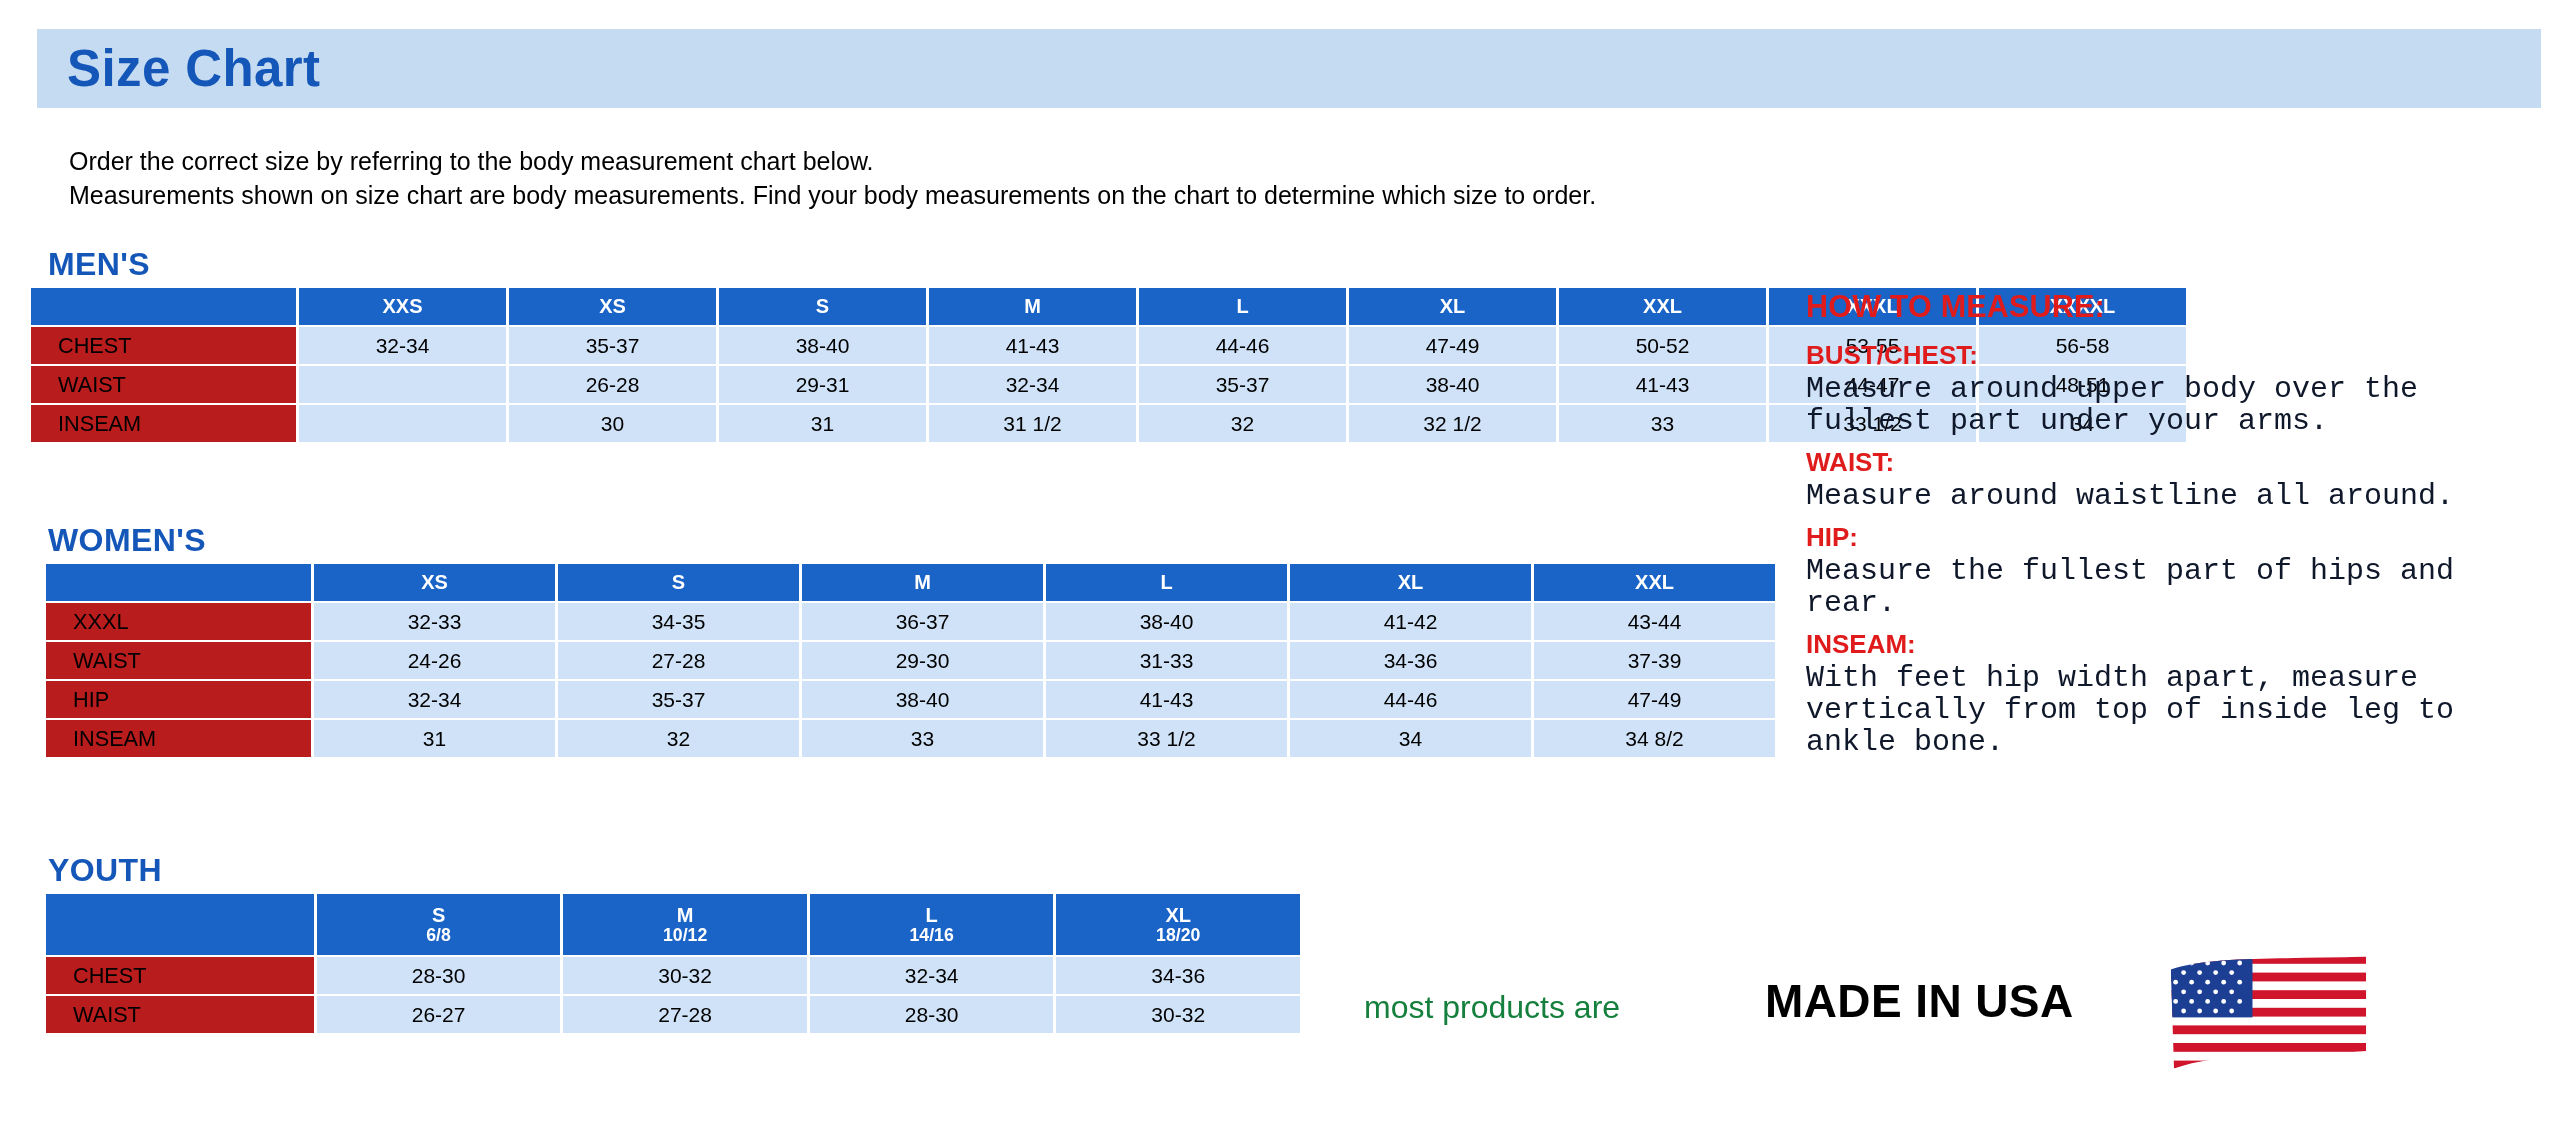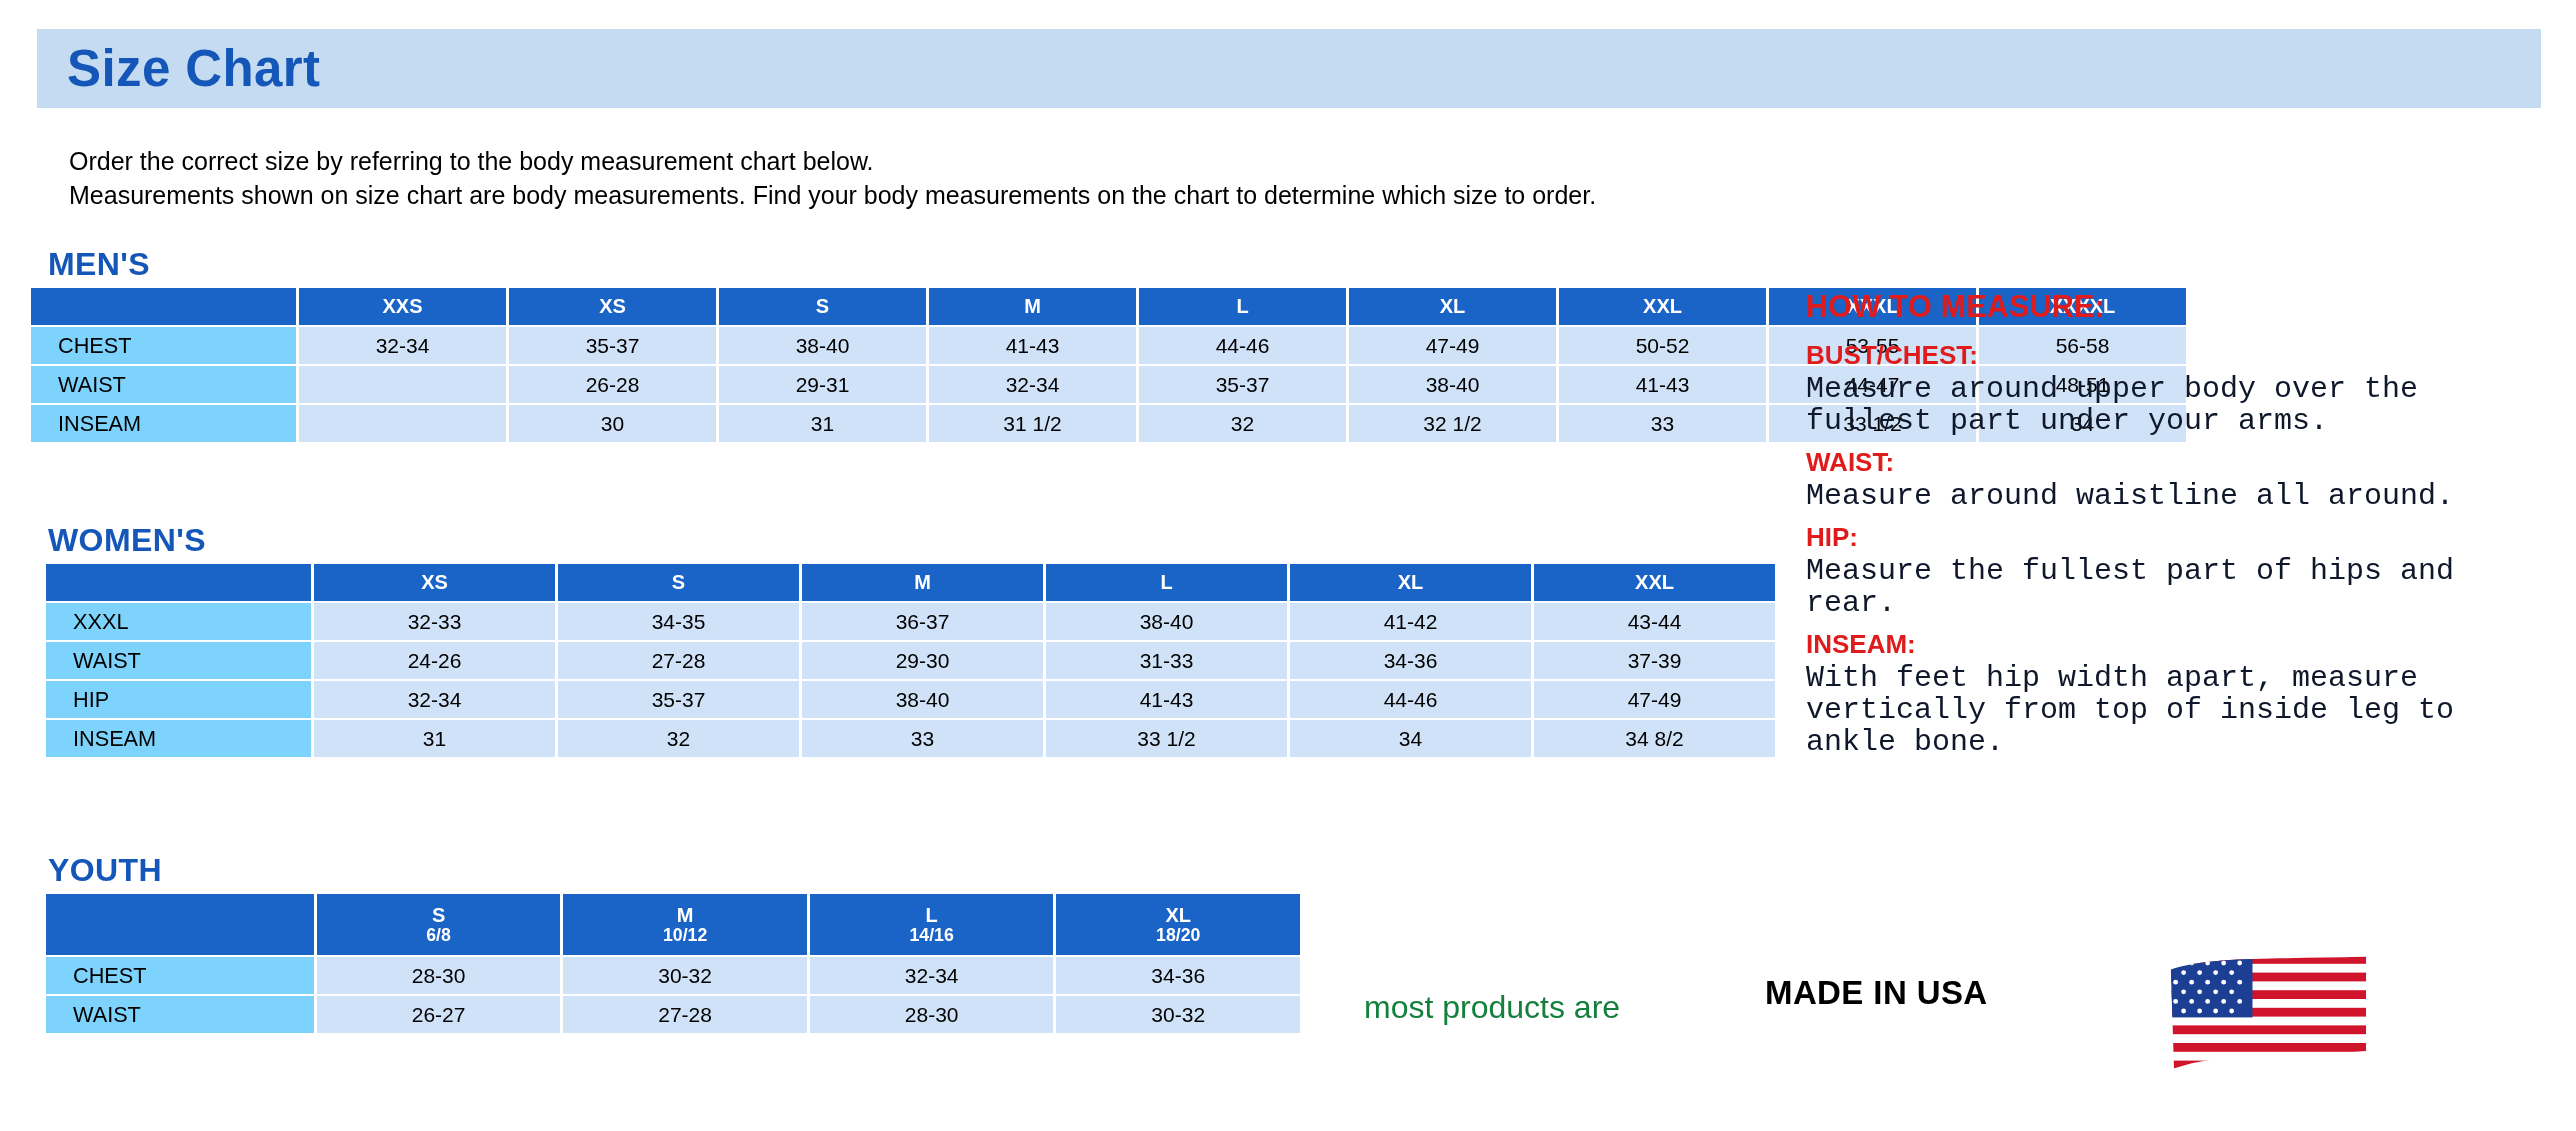--- a/index.html
+++ b/index.html
@@ -87,21 +87,21 @@
     font-weight: bold;
     font-size: 20px;
     height: 37px;
   }
   table.size-table td {
     background: #cfe2f7;
     height: 37px;
     font-weight: normal;
   }
   table.size-table td.rowlabel {
-    background: #7dd3fc;
+    background: #b91c1c;
     text-align: left;
     padding-left: 27px;
     font-size: 21.7px;
   }
   table.size-table th.corner {
     background: #1a63c7;
   }
   .sub {
     display: block;
     font-size: 17.7px;
@@ -171,21 +171,21 @@
     position: absolute;
     left: 0px;
     top: 34px;
     font-size: 32px;
     color: #15803d;
   }
   .usa-text-big {
     position: absolute;
     left: 401px;
     top: 19px;
-    font-size: 33px;
+    font-size: 46px;
     font-weight: bold;
     color: #000;
     letter-spacing: 0.4px;
   }
   .flag {
     position: absolute;
     left: 802px;
     top: 0px;
     width: 205px;
     height: 120px;

